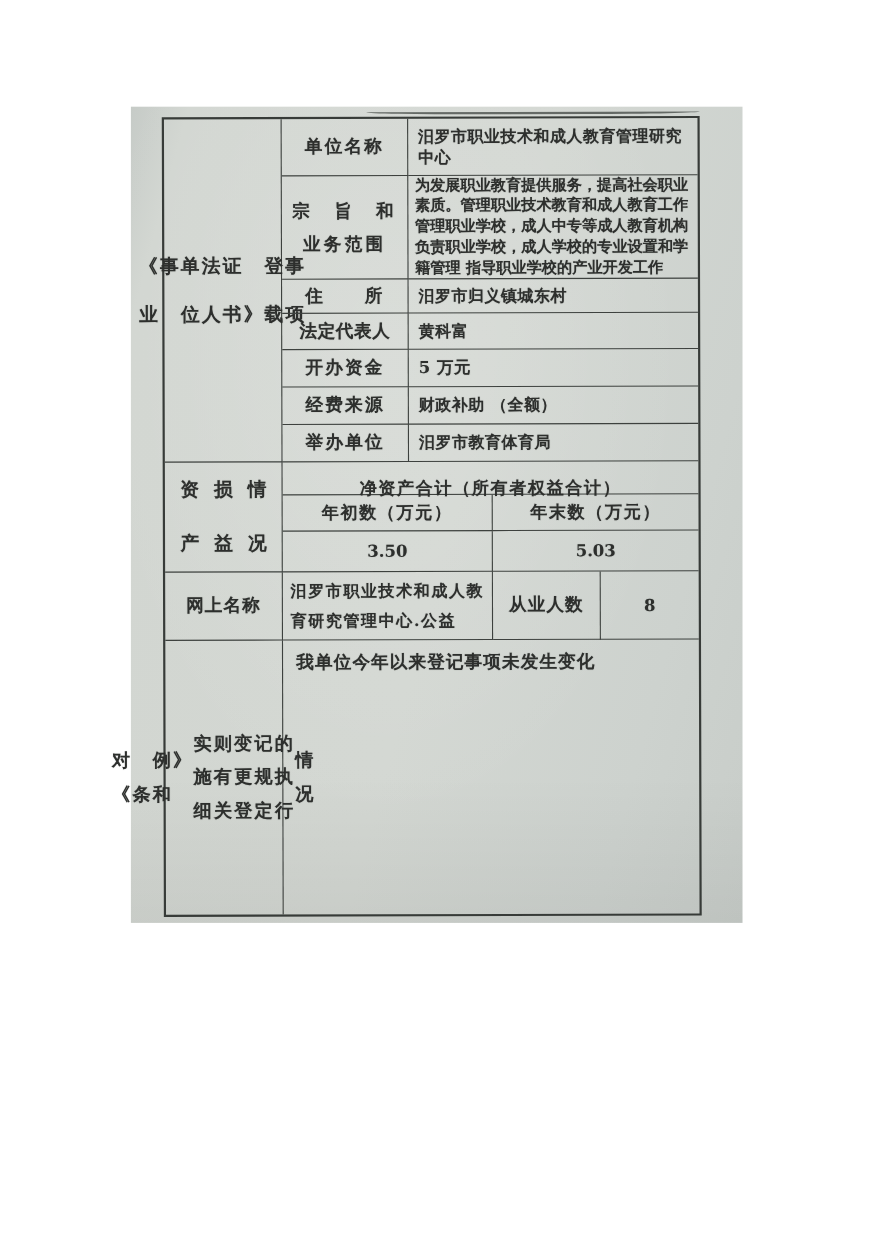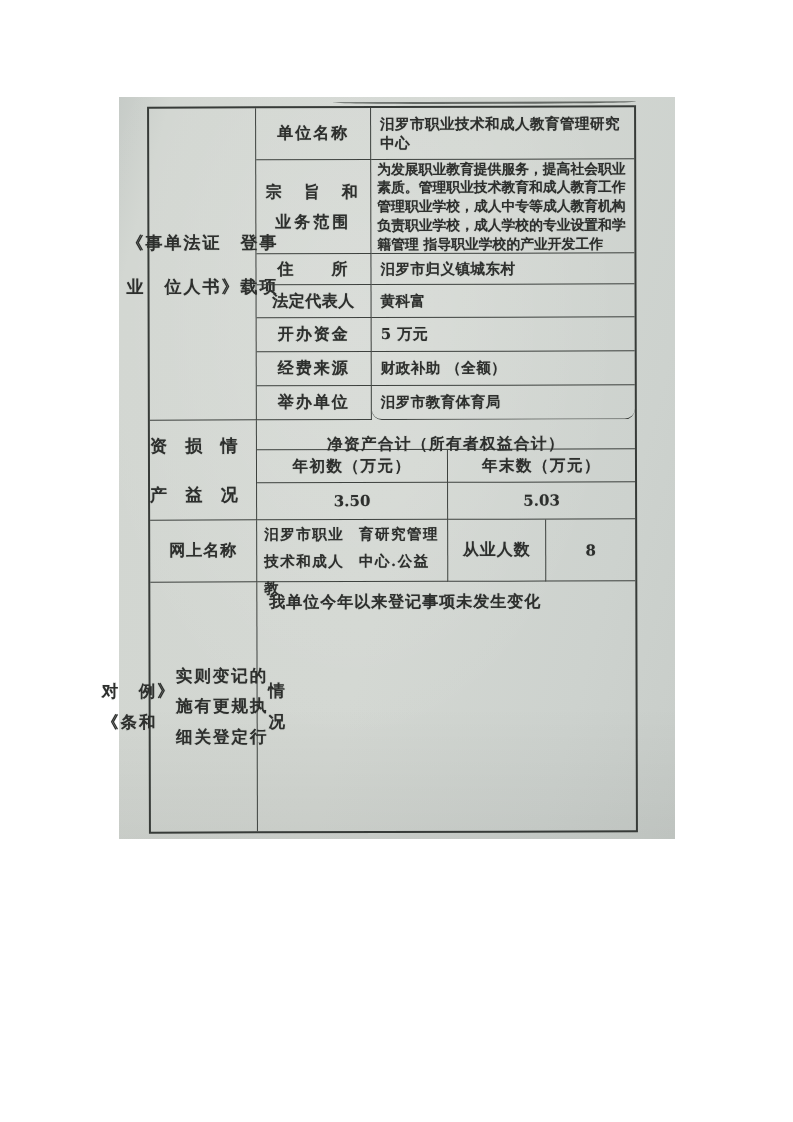--- a/index.html
+++ b/index.html
@@ -39,21 +39,21 @@
   .label{font-size:16px;font-weight:700;letter-spacing:2px;}
   .label-2line{flex-direction:column;line-height:30px;letter-spacing:3px;}
   .val{justify-content:flex-start;padding:0 9px;font-size:14.5px;font-weight:600;letter-spacing:0.5px;}
   .val-multiline{flex-direction:column;align-items:flex-start;justify-content:center;line-height:18.8px;font-size:13.8px;letter-spacing:0;padding:12px 6px;}
   .side{flex-direction:row;font-size:17px;font-weight:700;letter-spacing:2px;}
   .side-cert{line-height:44px;}
   .side-assets{line-height:49px;}
   .side-comp{line-height:30.5px;font-size:16.5px;align-items:center;}
   .hdr{font-size:15.5px;font-weight:700;letter-spacing:1.5px;}
   .num{font-size:15px;font-weight:600;}
-  .online-val{flex-direction:row;align-items:flex-start;line-height:27px;font-size:14.5px;font-weight:700;letter-spacing:1.5px;padding:0 7px;}
+  .online-val{flex-direction:column;align-items:flex-start;line-height:27px;font-size:14.5px;font-weight:700;letter-spacing:1.5px;padding:0 7px;}
   .comp-val{align-items:flex-start;justify-content:flex-start;padding:10px 10px 0 12px;font-size:16px;font-weight:600;letter-spacing:1px;}
 </style>
 </head>
 <body>
 
 <div class="photo">
   <div class="form-table">
 
     <div class="cell side side-cert" style="grid-column:1;grid-row:1/8;">
       <span>《事业</span>
@@ -85,23 +85,23 @@
     <div class="cell label" style="grid-column:2;grid-row:4;letter-spacing:0.5px;">法定代表人</div>
     <div class="cell val no-br" style="grid-column:3/6;grid-row:4;">黄科富</div>
 
     <div class="cell label" style="grid-column:2;grid-row:5;">开办资金</div>
     <div class="cell val no-br" style="grid-column:3/6;grid-row:5;font-size:15px;">5 万元</div>
 
     <div class="cell label" style="grid-column:2;grid-row:6;">经费来源</div>
     <div class="cell val no-br" style="grid-column:3/6;grid-row:6;">财政补助 （全额）</div>
 
     <div class="cell label" style="grid-column:2;grid-row:7;">举办单位</div>
-    <div class="cell val no-br" style="grid-column:3/6;grid-row:7;border-radius:10px;">汨罗市教育体育局</div>
+    <div class="cell val no-br" style="grid-column:3/6;grid-row:7;">汨罗市教育体育局</div>
 
-    <div class="cell side side-assets" style="grid-column:1;grid-row:8/11;">
+    <div class="cell side side-assets" style="grid-column:1;grid-row:8/11;padding-left:14px;">
       <span>资产</span>
       <span>损益</span>
       <span>情况</span>
     </div>
     <div class="cell hdr no-br" style="grid-column:2/6;grid-row:8;margin-top:20px;">净资产合计（所有者权益合计）</div>
     <div class="cell hdr" style="grid-column:2/4;grid-row:9;">年初数（万元）</div>
     <div class="cell hdr no-br" style="grid-column:4/6;grid-row:9;">年末数（万元）</div>
     <div class="cell num" style="grid-column:2/4;grid-row:10;">3.50</div>
     <div class="cell num no-br" style="grid-column:4/6;grid-row:10;">5.03</div>
 

